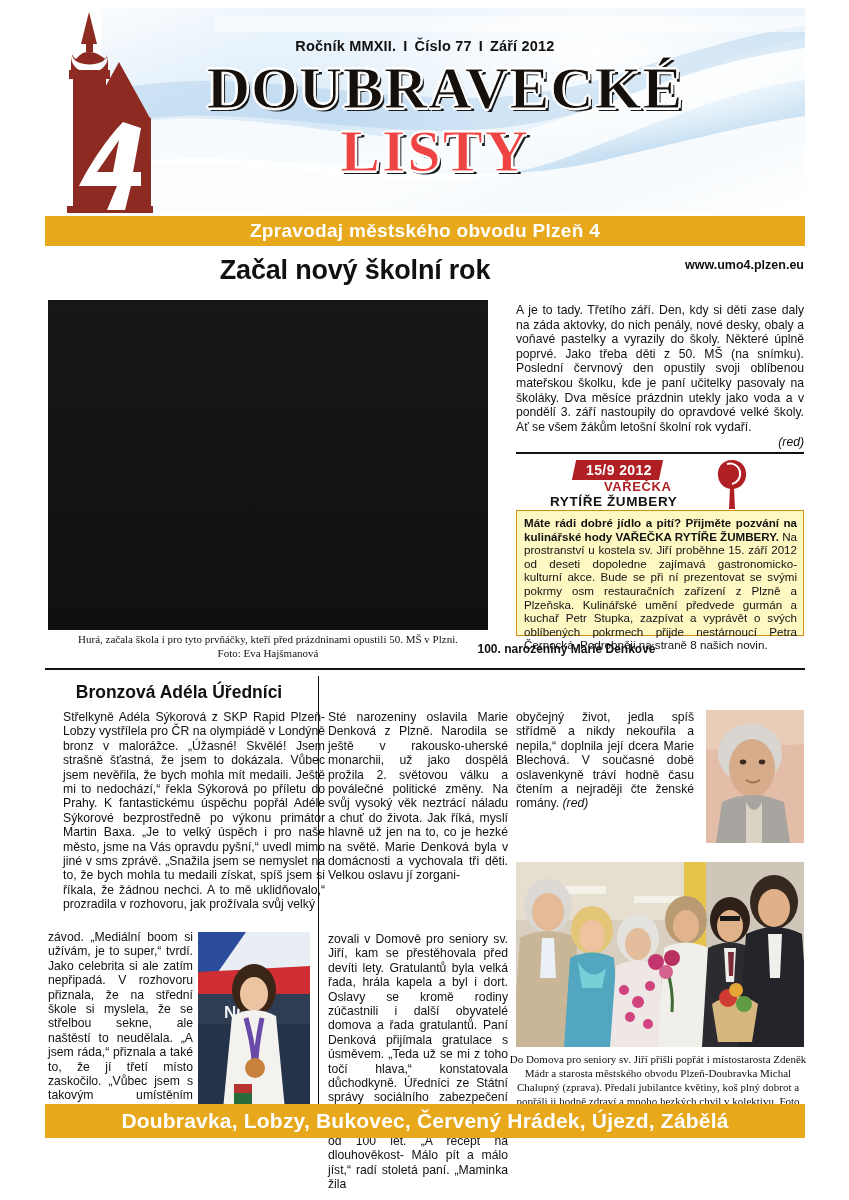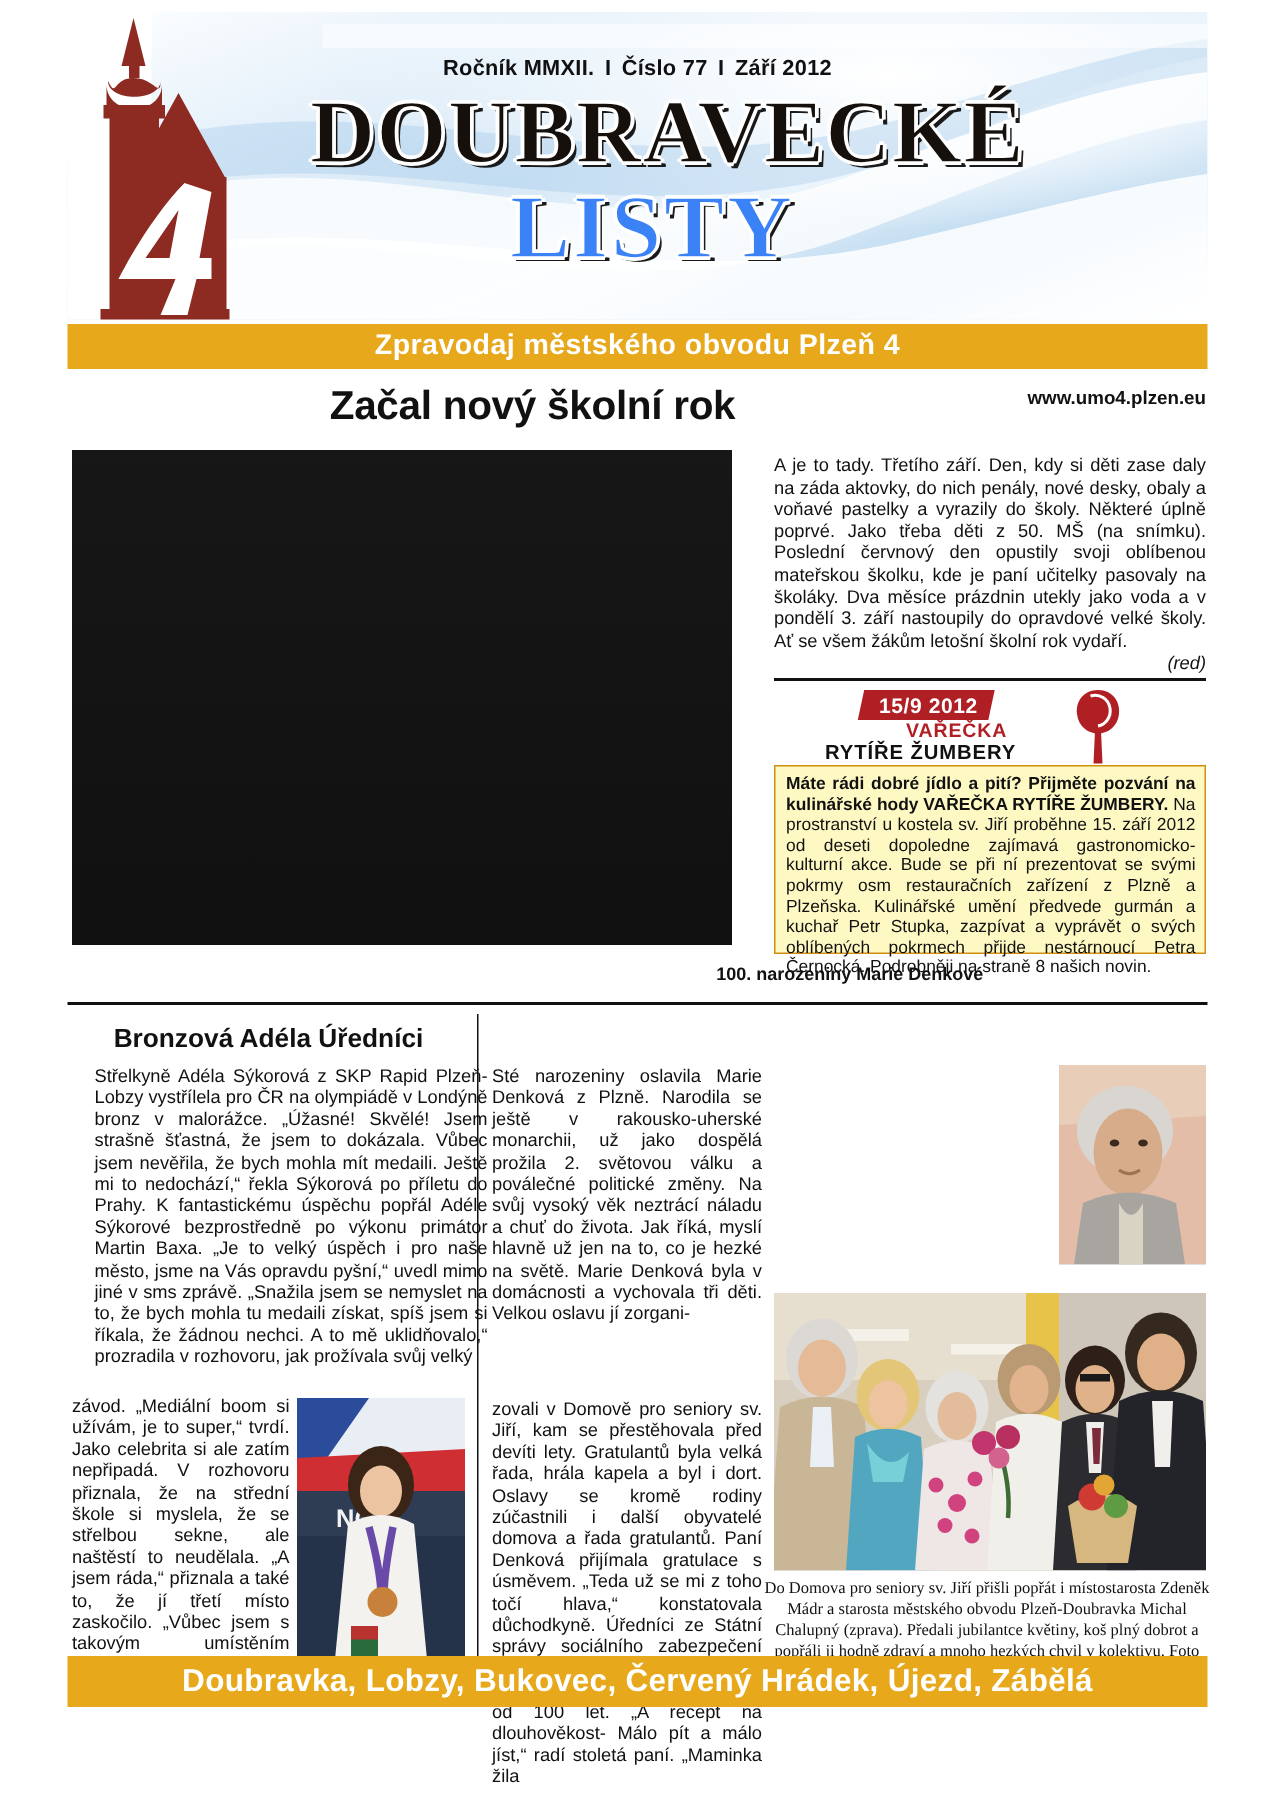--- a/index.html
+++ b/index.html
@@ -54,21 +54,21 @@
        2px 0 0 #ffffff, -2px 0 0 #ffffff,
        0 2px 0 #ffffff, 0 -2px 0 #ffffff,
        3px 3px 0 #1a1a1a;
     -webkit-text-stroke:1px #ffffff;
     padding-left:40px;
   }
   .mast-title .l2{
     display:block;
     font-size:60px;font-weight:bold;line-height:62px;
     letter-spacing:2px;
-    color:#3b82f6;
+    color:#ef4444;
     text-shadow:
        2px 0 0 #ffffff, -2px 0 0 #ffffff,
        0 2px 0 #ffffff, 0 -2px 0 #ffffff,
        3px 3px 0 #1a1a1a;
     -webkit-text-stroke:1px #ffffff;
     padding-left:20px;
   }
   
   .logo{
     position:absolute;left:0px;top:2px;width:120px;height:205px;z-index:8;
@@ -307,20 +307,24 @@
           <ellipse cx="333" cy="222" rx="16" ry="19" fill="#eec6a2"></ellipse>
         <path d="M307,250 q26,-13 52,0 l8,80 -68,0 Z" fill="#e57b2d"></path>
         <ellipse cx="408" cy="222" rx="25" ry="28" fill="#2c1d14"></ellipse>
           <ellipse cx="408" cy="228" rx="16" ry="19" fill="#e2b088"></ellipse>
         <path d="M382,256 q26,-13 52,0 l8,74 -62,0 Z" fill="#b9c3cc"></path>
       </g>
       <rect x="378" y="294" width="50" height="36" fill="#d9a93c"></rect>
       <rect x="392" y="294" width="8" height="36" fill="#cf4433"></rect>
     </svg>
   </div>
+  <div class="caption" id="main-caption">
+    <span>Hurá, začala škola i pro tyto prvňáčky, kteří před prázdninami opustili 50. MŠ v Plzni.</span><br>
+    <span>Foto: Eva Hajšmanová</span>
+  </div>
 
   <div class="intro">
     <span>A je to tady. Třetího září. Den, kdy si děti zase daly na záda aktovky, do nich penály, nové desky, obaly a voňavé pastelky a vyrazily do školy. Některé úplně poprvé. Jako třeba děti z 50. MŠ (na snímku). Poslední červnový den opustily svoji oblíbenou mateřskou školku, kde je paní učitelky pasovaly na školáky. Dva měsíce prázdnin utekly jako voda a v pondělí 3. září nastoupily do opravdové velké školy. Ať se všem žákům letošní školní rok vydaří.</span>
     <span class="sig">(red)</span>
   </div>
   <div class="rule" id="rule-intro"></div>
 
   <div class="varecka">
     <div class="var-date">
       <span>15/9 2012</span>
@@ -360,20 +364,24 @@
       <path d="M34,84 q22,-12 44,0 l10,104 -64,0 Z" fill="#f3f2ef"></path>
       <path d="M48,86 q8,30 8,46 M64,86 q-6,30 -6,46" fill="none" stroke="#6a4aa8" stroke-width="5"></path>
       <circle cx="57" cy="136" r="10" fill="#c8813a"></circle>
       <rect x="36" y="152" width="18" height="22" fill="#2a6b3c"></rect>
       <rect x="36" y="152" width="18" height="9" fill="#b8322f"></rect>
     </svg>
   </div>
 
   <div class="art-head" id="art3-head">100. narozeniny Marie Denkové</div>
   <div class="col" id="art3-col-1">Sté narozeniny oslavila Marie Denková z Plzně. Narodila se ještě v rakousko-uherské monarchii, už jako dospělá prožila 2. světovou válku a poválečné politické změny. Na svůj vysoký věk neztrácí náladu a chuť do života. Jak říká, myslí hlavně už jen na to, co je hezké na světě. Marie Denková byla v domácnosti a vychovala tři děti. Velkou oslavu jí zorgani-</div>
+  <div class="col" id="art3-col-2">
+    <span>obyčejný život, jedla spíš střídmě a nikdy nekouřila a nepila,“ doplnila její dcera Marie Blechová. V současné době oslavenkyně tráví hodně času čtením a nejraději čte ženské romány.</span>
+    <span class="sig">(red)</span>
+  </div>
   <div class="col" id="art3-col-3">zovali v Domově pro seniory sv. Jiří, kam se přestěhovala před devíti lety. Gratulantů byla velká řada, hrála kapela a byl i dort. Oslavy se kromě rodiny zúčastnili i další obyvatelé domova a řada gratulantů. Paní Denková přijímala gratulace s úsměvem. „Teda už se mi z toho točí hlava,“ konstatovala důchodkyně. Úředníci ze Státní správy sociálního zabezpečení paní Denkové přinesli zvýšení důchodu, kterou dostávají senioři od 100 let. „A recept na dlouhověkost- Málo pít a málo jíst,“ radí stoletá paní. „Maminka žila</div>
 
   <div class="photo" id="lady-photo">
     <svg width="98" height="133" viewBox="0 0 98 133">
       <rect width="98" height="133" fill="#e3bda8"></rect>
       <path d="M0,0 L98,0 L98,34 L0,40 Z" fill="#e8cdb8"></path>
       <ellipse cx="44" cy="44" rx="32" ry="30" fill="#d9d6d2"></ellipse>
       <ellipse cx="46" cy="58" rx="23" ry="29" fill="#d6ac8a"></ellipse>
       <ellipse cx="37" cy="52" rx="3.2" ry="2.4" fill="#3a2a20"></ellipse>
       <ellipse cx="56" cy="52" rx="3.2" ry="2.4" fill="#3a2a20"></ellipse>

